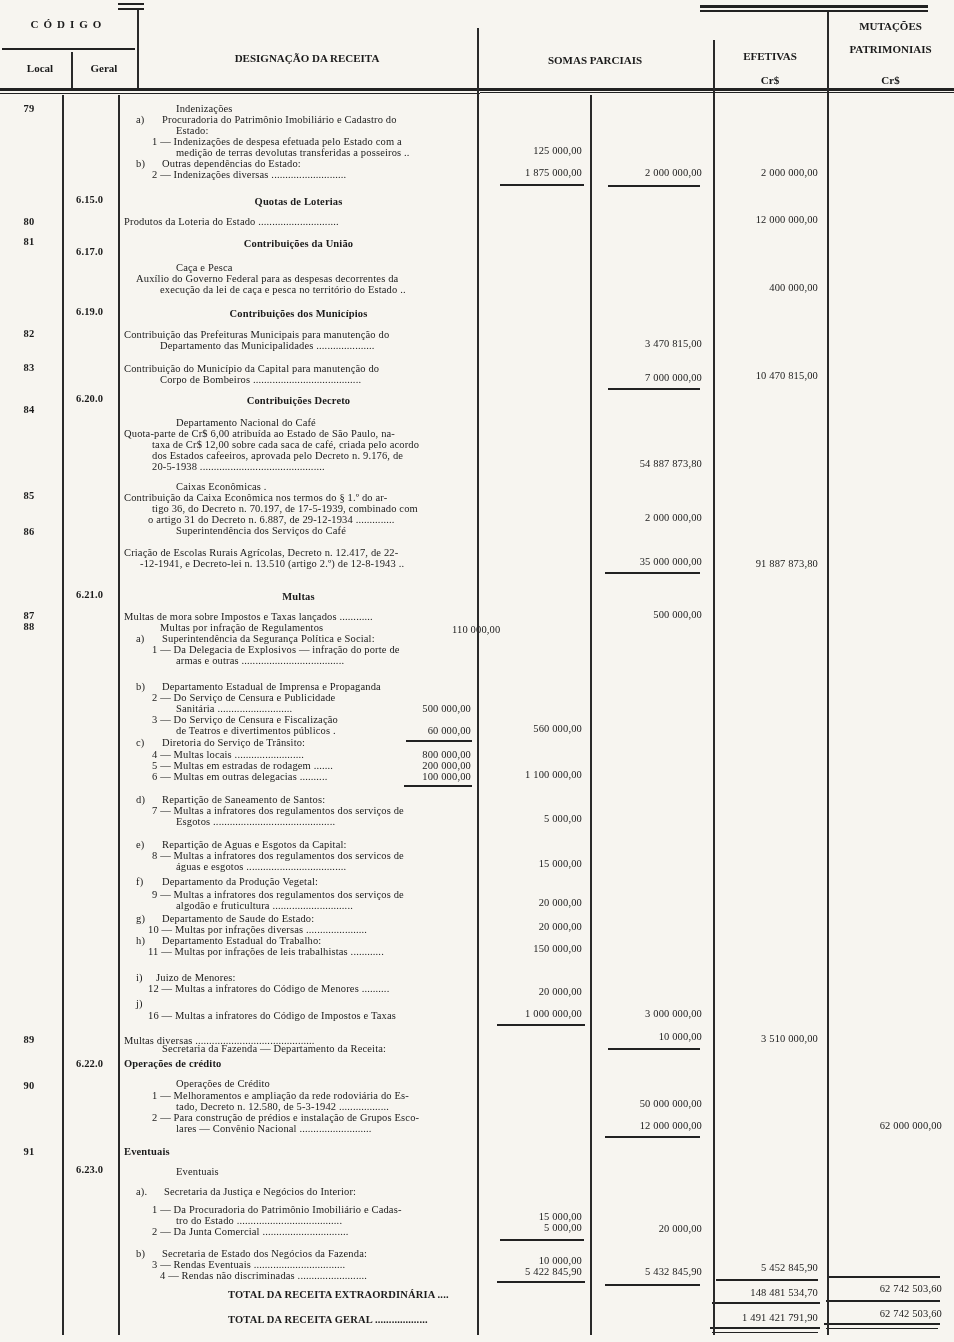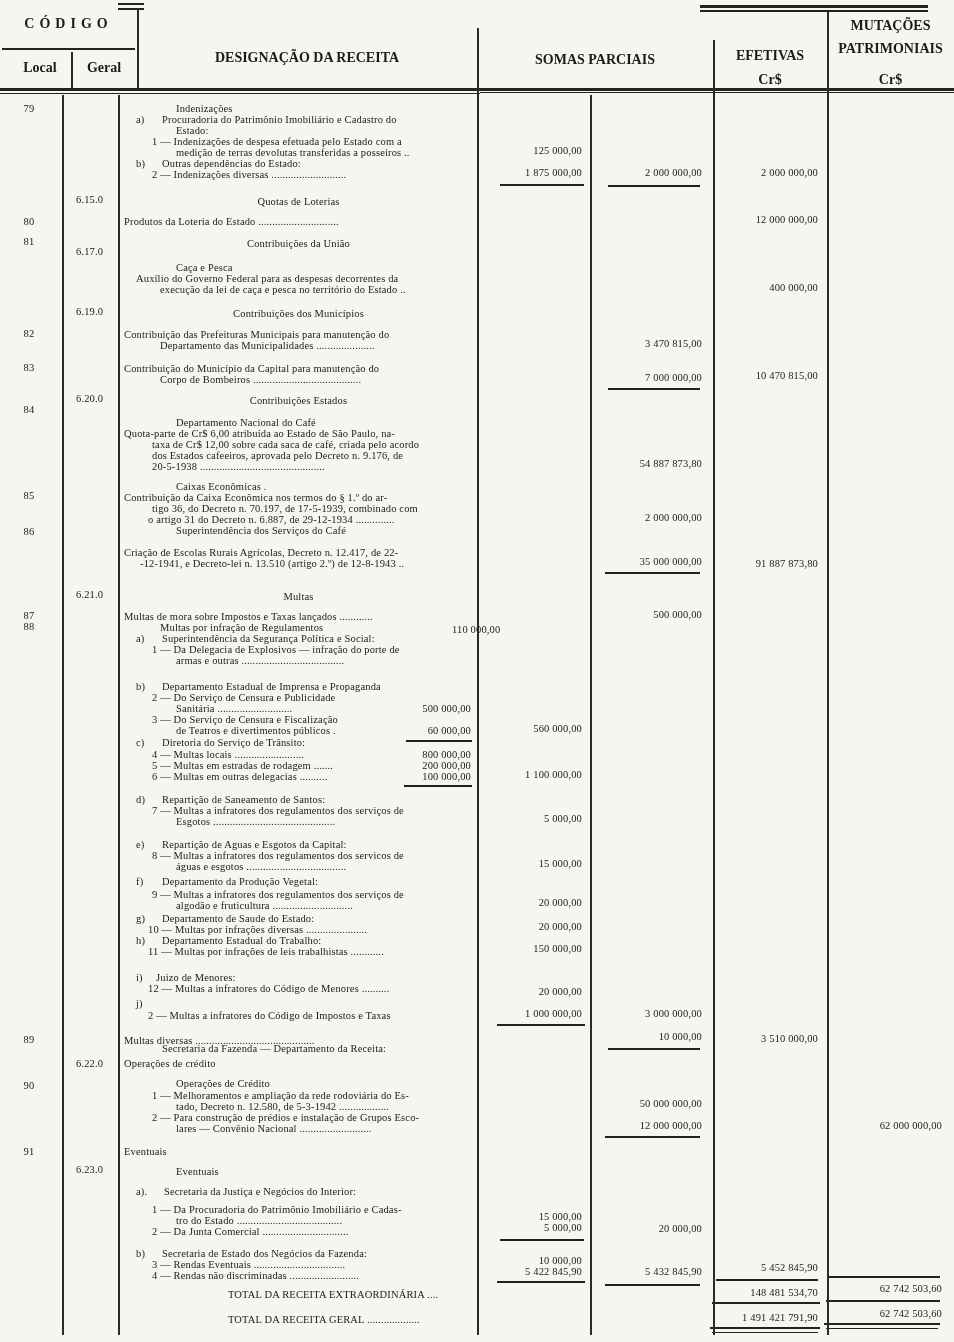--- a/index.html
+++ b/index.html
@@ -12,24 +12,24 @@
     color:#1b1b1b;
     overflow:hidden;
   }
   .t{
     position:absolute;
     font-size:10.5px;
     line-height:11px;
     white-space:nowrap;
     letter-spacing:.15px;
   }
-  .t.b{font-weight:400;}
+  .t.b{font-weight:700;}
   .hr{position:absolute;background:#222;}
   .vr{position:absolute;background:#2a2a2a;width:2px;}
-  .hdr{position:absolute;font-weight:700;text-align:center;font-size:14px;line-height:12px;}
+  .hdr{position:absolute;font-weight:700;text-align:center;font-size:11px;line-height:12px;}
   #codigo-label{letter-spacing:5px;}
   .unit{font-weight:700;}
 </style>
 </head>
 <body>
 
 <div id="doc">
 
   <div class="hdr" id="codigo-label" style="left:0;top:18px;width:137px">CÓDIGO</div>
   <div class="hdr" style="left:0;top:62px;width:80px">Local</div>
@@ -73,21 +73,21 @@
     <div class="t" style="left: 124px; top: 329px;">Contribuição das Prefeituras Municipais para manutenção do</div>
     <div class="t" style="left: 160px; top: 340px;">Departamento das Municipalidades .....................</div>
     <div class="t" style="left: 572px; top: 338px; width: 130px; text-align: right;">3 470 815,00</div>
     <div class="t b" style="left: 4px; top: 362px; width: 50px; text-align: center;">83</div>
     <div class="t" style="left: 124px; top: 363px;">Contribuição do Município da Capital para manutenção do</div>
     <div class="t" style="left: 160px; top: 374px;">Corpo de Bombeiros .......................................</div>
     <div class="t" style="left: 572px; top: 372px; width: 130px; text-align: right;">7 000 000,00</div>
     <div class="t" style="left: 688px; top: 370px; width: 130px; text-align: right;">10 470 815,00</div>
     <div class="t b" style="left: 4px; top: 404px; width: 50px; text-align: center;">84</div>
     <div class="t b" style="left: 76px; top: 393px;">6.20.0</div>
-    <div class="t b" style="left: 120px; top: 395px; width: 357px; text-align: center;">Contribuições Estados</div>
+    <div class="t b" style="left: 120px; top: 395px; width: 357px; text-align: center;">Contribuições Decreto</div>
     <div class="t" style="left: 176px; top: 417px;">Departamento Nacional do Café</div>
     <div class="t" style="left: 124px; top: 428px;">Quota-parte de Cr$ 6,00 atribuída ao Estado de São Paulo, na-</div>
     <div class="t" style="left: 152px; top: 439px;">taxa de Cr$ 12,00 sobre cada saca de café, criada pelo acordo</div>
     <div class="t" style="left: 152px; top: 450px;">dos Estados cafeeiros, aprovada pelo Decreto n. 9.176, de</div>
     <div class="t" style="left: 152px; top: 461px;">20-5-1938 .............................................</div>
     <div class="t" style="left: 572px; top: 458px; width: 130px; text-align: right;">54 887 873,80</div>
     <div class="t b" style="left: 4px; top: 490px; width: 50px; text-align: center;">85</div>
     <div class="t" style="left: 176px; top: 481px;">Caixas Econômicas .</div>
     <div class="t" style="left: 124px; top: 492px;">Contribuição da Caixa Econômica nos termos do § 1.º do ar-</div>
     <div class="t" style="left: 152px; top: 503px;">tigo 36, do Decreto n. 70.197, de 17-5-1939, combinado com</div>
@@ -151,21 +151,21 @@
     <div class="t" style="left: 136px; top: 935px;">h)</div>
     <div class="t" style="left: 162px; top: 935px;">Departamento Estadual do Trabalho:</div>
     <div class="t" style="left: 148px; top: 946px;">11 — Multas por infrações de leis trabalhistas ............</div>
     <div class="t" style="left: 452px; top: 943px; width: 130px; text-align: right;">150 000,00</div>
     <div class="t" style="left: 136px; top: 972px;">i)</div>
     <div class="t" style="left: 156px; top: 972px;">Juizo de Menores:</div>
     <div class="t" style="left: 148px; top: 983px;">12 — Multas a infratores do Código de Menores ..........</div>
     <div class="t" style="left: 452px; top: 986px; width: 130px; text-align: right;">20 000,00</div>
     <div class="t" style="left: 136px; top: 998px;">j)</div>
     <div class="t" style="left: 162px; top: 998px; margin-top: 45px;">Secretaria da Fazenda — Departamento da Receita:</div>
-    <div class="t" style="left: 148px; top: 1010px;">2 — Multas a infratores do Código de Impostos e Taxas</div>
+    <div class="t" style="left: 148px; top: 1010px;">16 — Multas a infratores do Código de Impostos e Taxas</div>
     <div class="t" style="left: 452px; top: 1008px; width: 130px; text-align: right;">1 000 000,00</div>
     <div class="t" style="left: 572px; top: 1008px; width: 130px; text-align: right;">3 000 000,00</div>
     <div class="t b" style="left: 4px; top: 1034px; width: 50px; text-align: center;">89</div>
     <div class="t" style="left: 124px; top: 1035px;">Multas diversas ...........................................</div>
     <div class="t" style="left: 572px; top: 1031px; width: 130px; text-align: right;">10 000,00</div>
     <div class="t" style="left: 688px; top: 1033px; width: 130px; text-align: right;">3 510 000,00</div>
     <div class="t b" style="left: 76px; top: 1058px;">6.22.0</div>
     <div class="t b" style="left: 124px; top: 1058px;">Operações de crédito</div>
     <div class="t b" style="left: 4px; top: 1080px; width: 50px; text-align: center;">90</div>
     <div class="t" style="left: 176px; top: 1078px;">Operações de Crédito</div>
@@ -185,21 +185,21 @@
     <div class="t" style="left: 152px; top: 1204px;">1 — Da Procuradoria do Patrimônio Imobiliário e Cadas-</div>
     <div class="t" style="left: 176px; top: 1215px;">tro do Estado ......................................</div>
     <div class="t" style="left: 452px; top: 1211px; width: 130px; text-align: right;">15 000,00</div>
     <div class="t" style="left: 152px; top: 1226px;">2 — Da Junta Comercial ...............................</div>
     <div class="t" style="left: 452px; top: 1222px; width: 130px; text-align: right;">5 000,00</div>
     <div class="t" style="left: 572px; top: 1223px; width: 130px; text-align: right;">20 000,00</div>
     <div class="t" style="left: 136px; top: 1248px;">b)</div>
     <div class="t" style="left: 162px; top: 1248px;">Secretaria de Estado dos Negócios da Fazenda:</div>
     <div class="t" style="left: 152px; top: 1259px;">3 — Rendas Eventuais .................................</div>
     <div class="t" style="left: 452px; top: 1255px; width: 130px; text-align: right;">10 000,00</div>
-    <div class="t" style="left: 152px; top: 1270px;">4 — Rendas não discriminadas .........................</div>
+    <div class="t" style="left: 160px; top: 1270px;">4 — Rendas não discriminadas .........................</div>
     <div class="t" style="left: 452px; top: 1266px; width: 130px; text-align: right;">5 422 845,90</div>
     <div class="t" style="left: 572px; top: 1266px; width: 130px; text-align: right;">5 432 845,90</div>
     <div class="t" style="left: 688px; top: 1262px; width: 130px; text-align: right;">5 452 845,90</div>
     <div class="t b" style="left: 228px; top: 1289px;">TOTAL DA RECEITA EXTRAORDINÁRIA ....</div>
     <div class="t" style="left: 688px; top: 1287px; width: 130px; text-align: right;">148 481 534,70</div>
     <div class="t" style="left: 812px; top: 1283px; width: 130px; text-align: right;">62 742 503,60</div>
     <div class="t b" style="left: 228px; top: 1314px;">TOTAL DA RECEITA GERAL ...................</div>
     <div class="t" style="left: 688px; top: 1312px; width: 130px; text-align: right;">1 491 421 791,90</div>
     <div class="t" style="left: 812px; top: 1308px; width: 130px; text-align: right;">62 742 503,60</div>
     <div class="hr" style="left: 118px; top: 3px; width: 26px; height: 2px;"></div>

